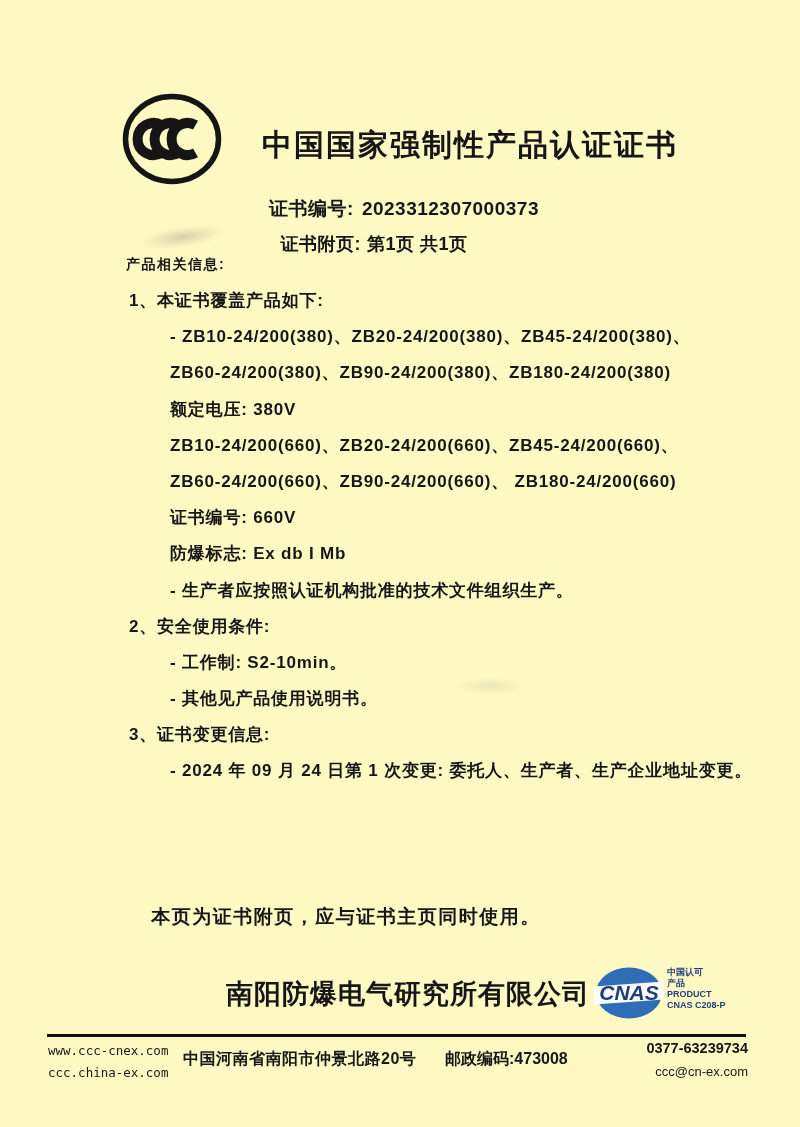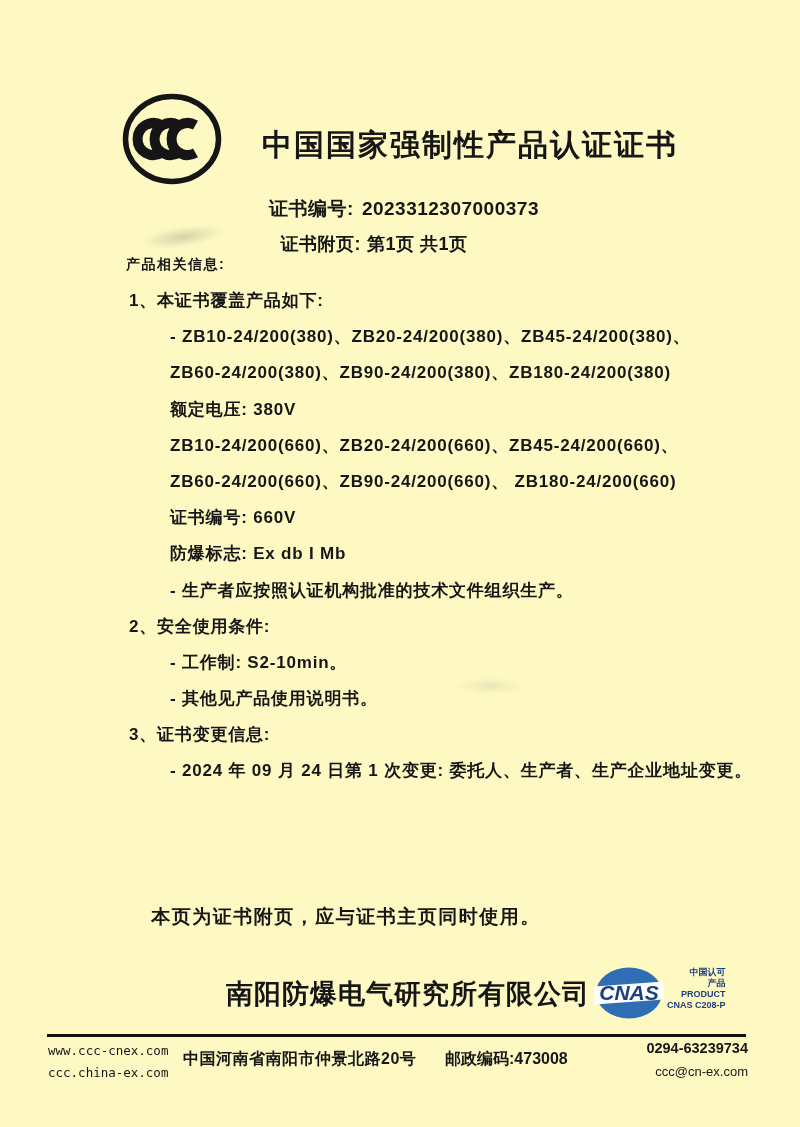--- a/index.html
+++ b/index.html
@@ -51,21 +51,21 @@
 
   
   .cnex-logo { position:absolute; left:116px; top:960px; }
   .company-name {
     position:absolute; left:226px; top:976px; margin:0;
     font-size:27px; font-weight:bold; letter-spacing:1px; white-space:nowrap;
   }
   .cnas-logo { position:absolute; left:594px; top:961px; }
   .cnas-caption {
     position:absolute; left:667px; top:967px; color:#1d3f7e;
-    font-size:9px; line-height:11px; font-weight:bold; white-space:nowrap;text-align:right;
+    font-size:9px; line-height:11px; font-weight:bold; white-space:nowrap;
   }
 
   
   .rule { position:absolute; left:47px; top:1034px; width:699px; height:2.5px; background:#101010; }
   .websites {
     position:absolute; left:48px; top:1040px;
     font-family:"DejaVu Sans Mono", monospace; font-size:12.5px; line-height:22px;
     white-space:nowrap;
   }
   .address {
@@ -168,17 +168,17 @@
     <div>ccc.china-ex.com</div>
   </div>
 
   <div class="address">中国河南省南阳市仲景北路20号</div>
 
   <div class="postal">
     <span>邮政编码:</span><span class="val">473008</span>
   </div>
 
   <div class="phone-email">
-    <div>0294-63239734</div>
+    <div>0377-63239734</div>
     <div class="email">ccc@cn-ex.com</div>
   </div>
 
 </div>
 
 </body></html>

